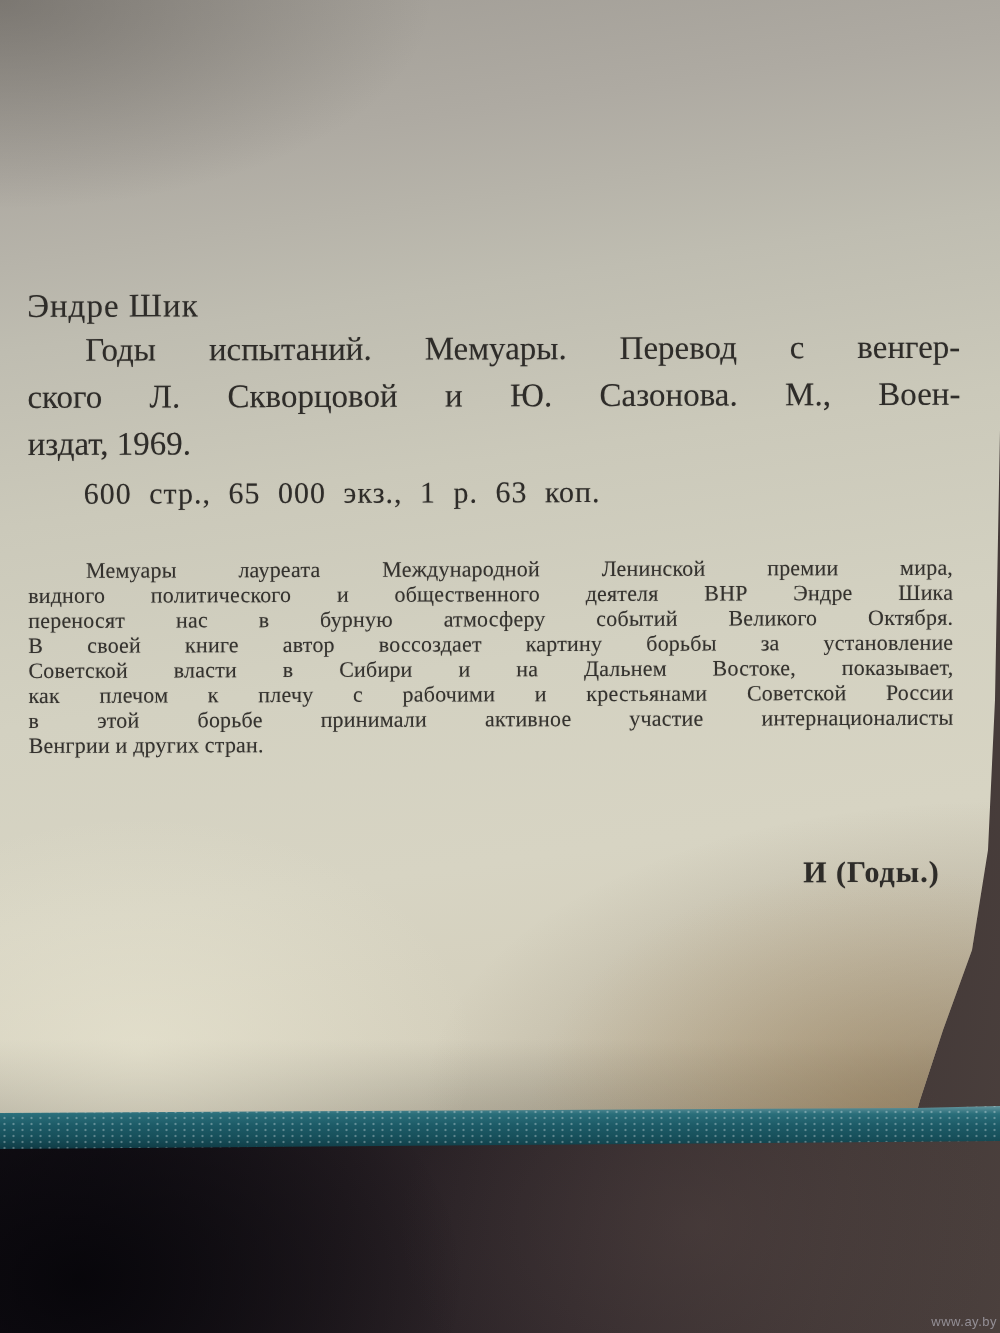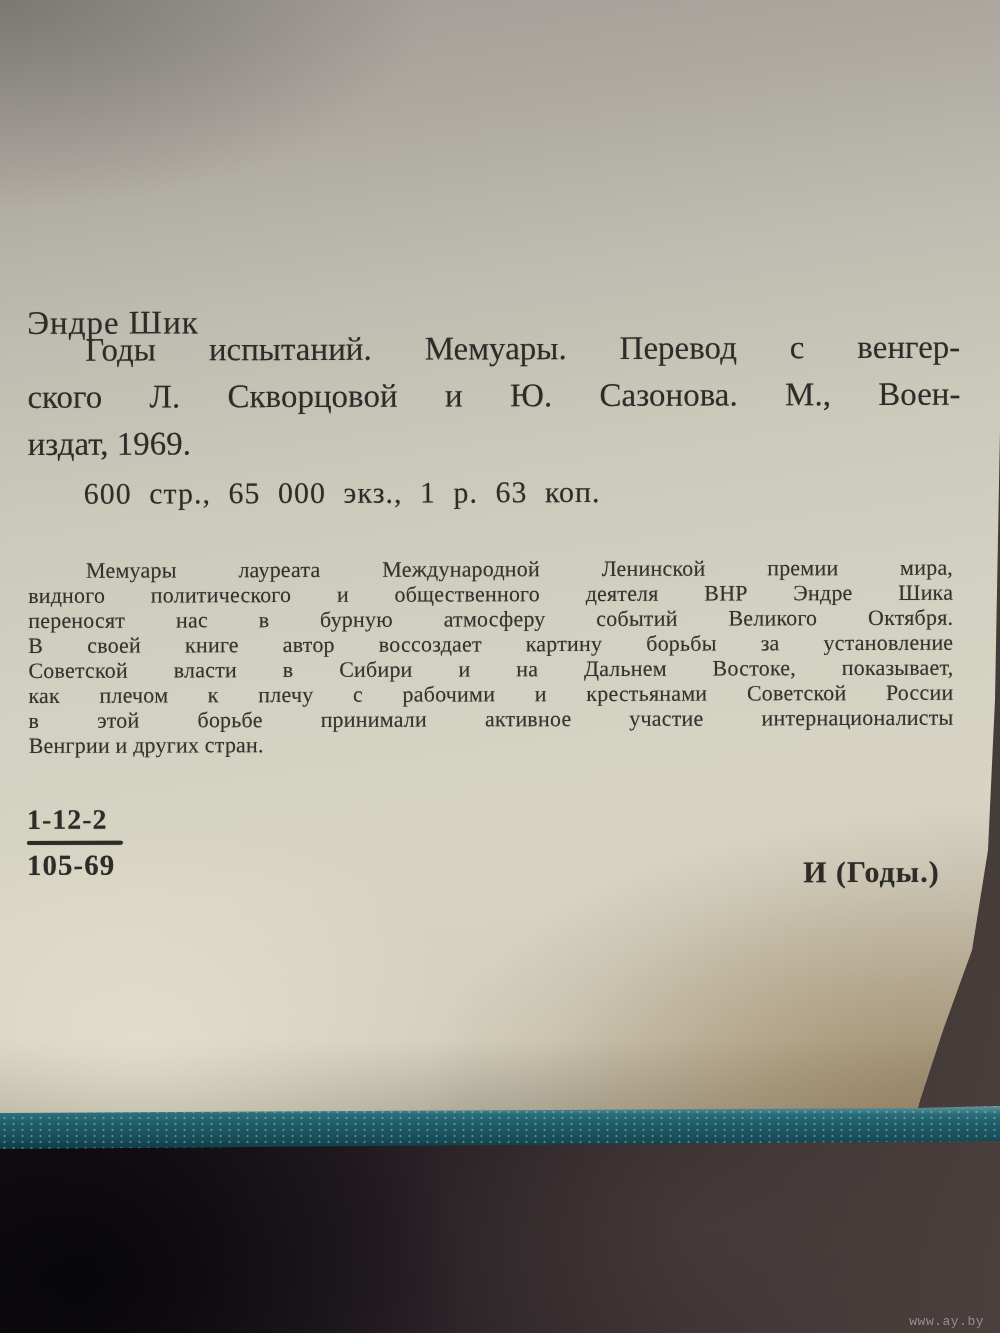--- a/index.html
+++ b/index.html
@@ -39,21 +39,21 @@
   .text-layer {
     position: absolute; inset: 0;
     transform: rotate(-0.2deg);
     transform-origin: 30% 50%;
     color: #2e2c29;
     text-shadow: 0 0 1px rgba(46,44,41,0.35);
   }
 
   .author {
     position: absolute; left: 28px; top: 287px;
-    font-size: 33px; letter-spacing: 1px; white-space: nowrap; margin-top: 17px;
+    font-size: 33px; letter-spacing: 1px; white-space: nowrap;
   }
 
   .bib-block {
     position: absolute; left: 28px; top: 326px;
     width: 933px; font-size: 33px; line-height: 47px;
   }
   .jline { text-align: justify; text-align-last: justify; text-justify: inter-word; }
   .indent { padding-left: 58px; }
 
   .imprint {
@@ -90,22 +90,22 @@
     width: 1000px; height: 50px;
     clip-path: polygon(0 10px, 915px 5px, 1000px 3px, 1000px 38px, 0 46px);
     background:
       radial-gradient(circle, rgba(255,255,255,0.30) 0.6px, rgba(0,0,0,0) 1.6px),
       linear-gradient(to bottom, #c3d3cf 0%, #5d9099 8%, #2a6e7a 22%,
                       #1d5b67 45%, #17505b 68%, #113f49 88%, #0d363f 100%);
     background-size: 9px 6px, 100% 100%;
   }
 
   .watermark {
-    position: absolute; right: 16px; bottom: 4px;
-    font-family: Liberation Mono, monospace;
+    position: absolute; right: 3px; bottom: 4px;
+    font-family: Liberation Sans, sans-serif;
     font-size: 13px; letter-spacing: 0.5px;
     color: #97939a; opacity: 0.95;
   }
 </style>
 </head>
 <body>
 
 <div class="scene">
 
   <div class="floor"></div>
@@ -127,25 +127,20 @@
         <div class="ann-line first">Мемуары лауреата Международной Ленинской премии мира,</div>
         <div class="ann-line">видного политического и общественного деятеля ВНР Эндре Шика</div>
         <div class="ann-line">переносят нас в бурную атмосферу событий Великого Октября.</div>
         <div class="ann-line">В своей книге автор воссоздает картину борьбы за установление</div>
         <div class="ann-line">Советской власти в Сибири и на Дальнем Востоке, показывает,</div>
         <div class="ann-line">как плечом к плечу с рабочими и крестьянами Советской России</div>
         <div class="ann-line">в этой борьбе принимали активное участие интернационалисты</div>
         <div class="ann-line last">Венгрии и других стран.</div>
       </div>
 
-      <div class="print-index">
-        <div class="num">1-12-2</div>
-        <div class="rule"></div>
-        <div class="den">105-69</div>
-      </div>
 
       <div class="classification">И (Годы.)</div>
 
     </div>
   </div>
 
   <div class="cover-edge"></div>
 
   <div class="watermark">www.ay.by</div>
 

